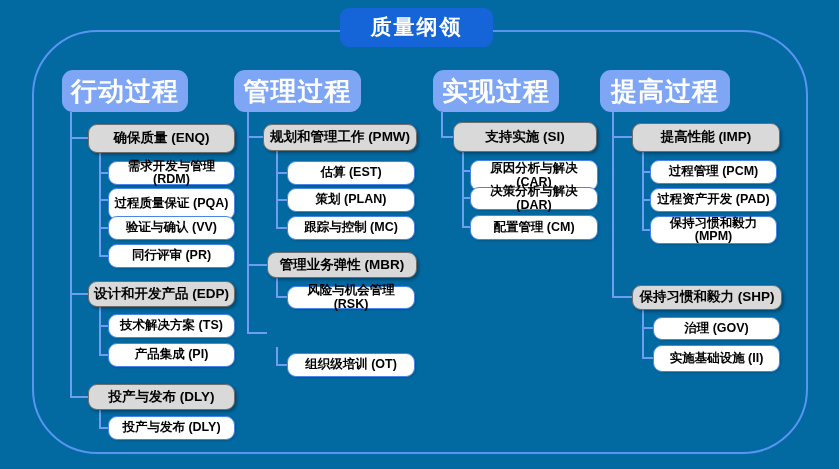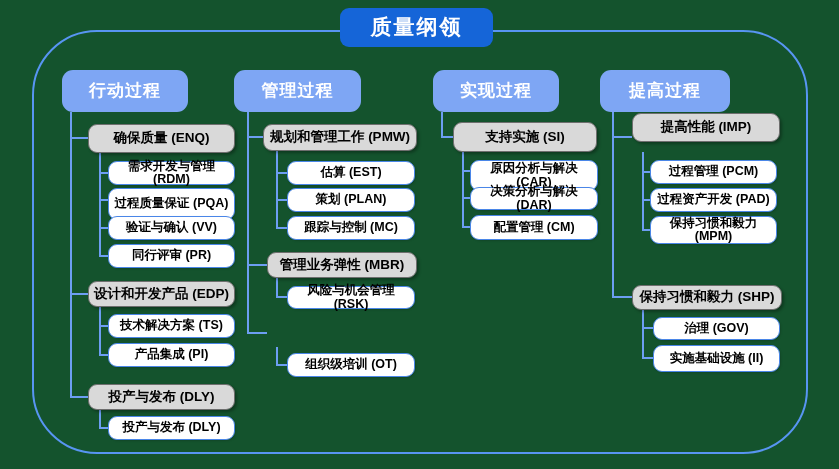--- a/index.html
+++ b/index.html
@@ -1,24 +1,24 @@
 <!DOCTYPE html>
 <html><head>
 <meta charset="utf-8">
 <style>
   html,body{margin:0;padding:0;background:#fff;}
-  .stage{position:relative;width:839px;height:469px;background:#14532d;overflow:hidden;
+  .stage{position:relative;width:839px;height:469px;background:#0369a1;overflow:hidden;
          font-family:"Liberation Sans","DejaVu Sans",sans-serif;}
   .frame{position:absolute;left:32px;top:30px;width:776px;height:424px;
          border:2px solid #5895F2;border-radius:65px;box-sizing:border-box;}
   .bx{position:absolute;display:flex;align-items:center;justify-content:center;
       text-align:center;box-sizing:border-box;font-weight:bold;line-height:1.08;}
   .title{background:#1565D8;color:#fff;font-size:21px;border-radius:9px;z-index:3;
          letter-spacing:2px;}
-  .hdr{background:#7EA6F4;color:#fff;font-size:17px;border-radius:11px;z-index:2;
+  .hdr{background:#7EA6F4;color:#fff;font-size:26px;border-radius:11px;z-index:2;
        letter-spacing:1px;}
   .grp{background:#D9D9D9;color:#000;font-size:13.5px;border:1.6px solid #6E6E6E;
        border-radius:9px;z-index:2;box-shadow:2px 2px 3px rgba(0,0,0,0.30);}
   .leaf{background:#fff;color:#000;font-size:12.5px;border:1.5px solid #4A86E8;
         border-radius:9px;z-index:2;box-shadow:1px 1px 2px rgba(0,0,0,0.15);padding:1px 2px;}
   .vline{position:absolute;width:2px;background:#6D9EF2;z-index:1;}
   .hline{position:absolute;height:2px;background:#6D9EF2;z-index:1;}
 </style>
 </head>
 <body>
@@ -96,21 +96,21 @@
   <div class="hline" style="left:612px;top:296px;width:20px"></div>
   <div class="vline" style="left:642px;top:152px;height:79px"></div>
   <div class="hline" style="left:642px;top:171px;width:8px"></div>
   <div class="hline" style="left:642px;top:199px;width:8px"></div>
   <div class="hline" style="left:642px;top:229px;width:8px"></div>
   <div class="vline" style="left:642px;top:310px;height:49px"></div>
   <div class="hline" style="left:642px;top:327px;width:11px"></div>
   <div class="hline" style="left:642px;top:357px;width:11px"></div>
 
   <div class="bx hdr" style="left:600px;top:70px;width:130px;height:42px">提高过程</div>
-  <div class="bx grp" style="left:632px;top:113px;width:148px;height:29px">提高性能 (IMP)</div>
+  <div class="bx grp" style="left:632px;top:123px;width:148px;height:29px">提高性能 (IMP)</div>
   <div class="bx leaf" style="left:650px;top:160px;width:127px;height:24px">过程管理 (PCM)</div>
   <div class="bx leaf" style="left:650px;top:188px;width:127px;height:24px">过程资产开发 (PAD)</div>
   <div class="bx leaf" style="left:650px;top:216px;width:127px;height:28px">保持习惯和毅力 (MPM)</div>
   <div class="bx grp" style="left:632px;top:285px;width:150px;height:25px">保持习惯和毅力 (SHP)</div>
   <div class="bx leaf" style="left:653px;top:317px;width:127px;height:23px">治理 (GOV)</div>
   <div class="bx leaf" style="left:653px;top:345px;width:127px;height:27px">实施基础设施 (II)</div>
 
 </div>
 
 </body></html>

